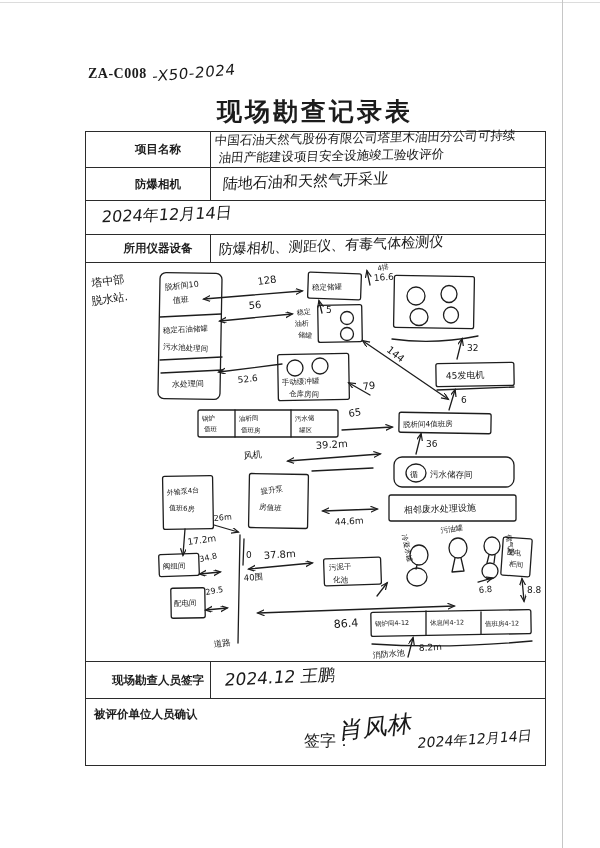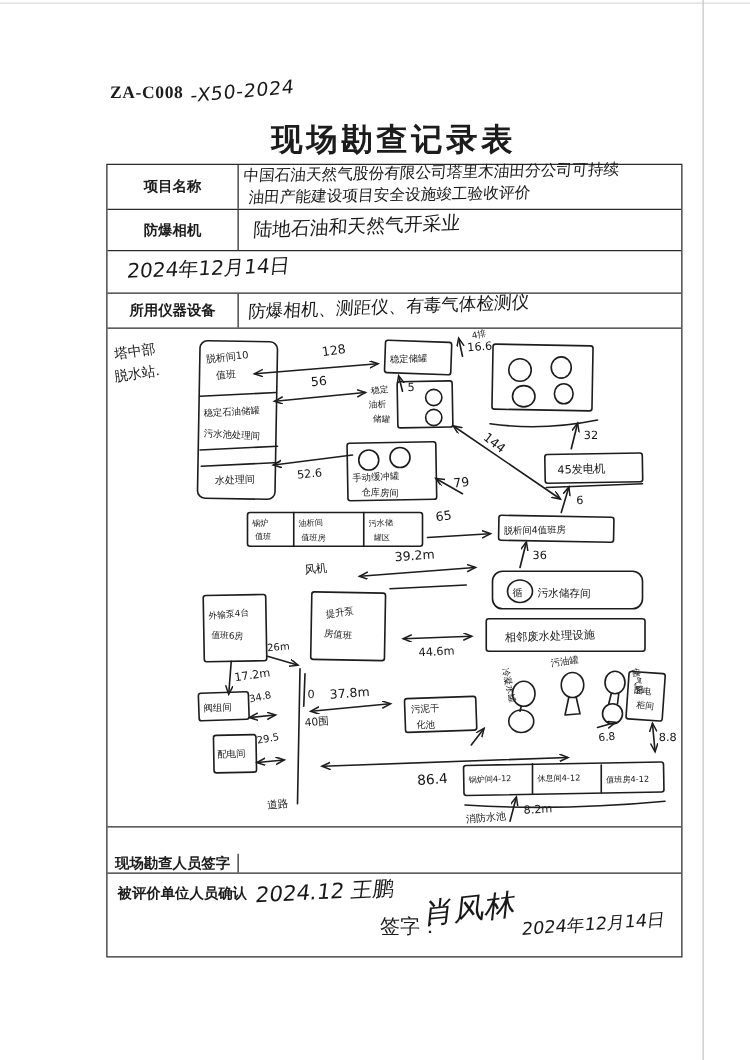--- a/index.html
+++ b/index.html
@@ -10,25 +10,25 @@
   .code-line{position:absolute;left:88px;top:64px;font-size:14px;font-weight:bold;letter-spacing:.5px;}
   .hw{font-family:"DejaVu Sans",sans-serif;color:#181818;display:inline-block;
       transform:skewX(-6deg) rotate(-2deg);font-weight:normal;}
   .code-suffix{font-size:15px;margin-left:6px;transform:skewX(-10deg) rotate(-5deg);}
   .title{position:absolute;left:85px;top:95px;width:460px;text-align:center;
          font-size:25px;font-weight:bold;letter-spacing:3px;}
   .tbl{position:absolute;left:85px;top:131px;width:459px;height:633px;border:1px solid #2b2b2b;}
   .row{position:relative;display:flex;border-bottom:1px solid #2b2b2b;box-sizing:border-box;}
   .row:last-child{border-bottom:none;}
   .lbl{width:105px;min-width:105px;border-right:1px solid #2b2b2b;display:flex;align-items:center;
-       justify-content:center;font-size:11.5px;font-weight:bold;text-align:center;box-sizing:border-box;}
+       justify-content:center;font-size:11.5px;font-weight:bold;text-align:center;box-sizing:border-box;margin-left:20px;}
   .val{flex:1;position:relative;overflow:visible;}
   .hv{position:absolute;white-space:nowrap;}
   .r1{height:36px;} .r2{height:33px;} .r3{height:34px;} .r4{height:28px;}
-  .r5{height:399px;} .r6{height:37px;align-items:flex-end;} .r7{height:65px;}
+  .r5{height:399px;} .r6{height:37px;} .r7{height:65px;}
   .r5 svg{display:block;}
   .r7-label{position:absolute;left:8px;top:8px;font-size:11.5px;font-weight:bold;text-align:center;}
   .sign-label{position:absolute;left:218px;top:32px;font-size:16px;font-weight:normal;}
   .ink{stroke:#1d1d1d;stroke-width:1.3;fill:none;stroke-linecap:round;stroke-linejoin:round;}
   .hwt{font-family:"DejaVu Sans",sans-serif;fill:#151515;stroke:none;}
 </style>
 </head>
 <body>
 
 <div class="page">

